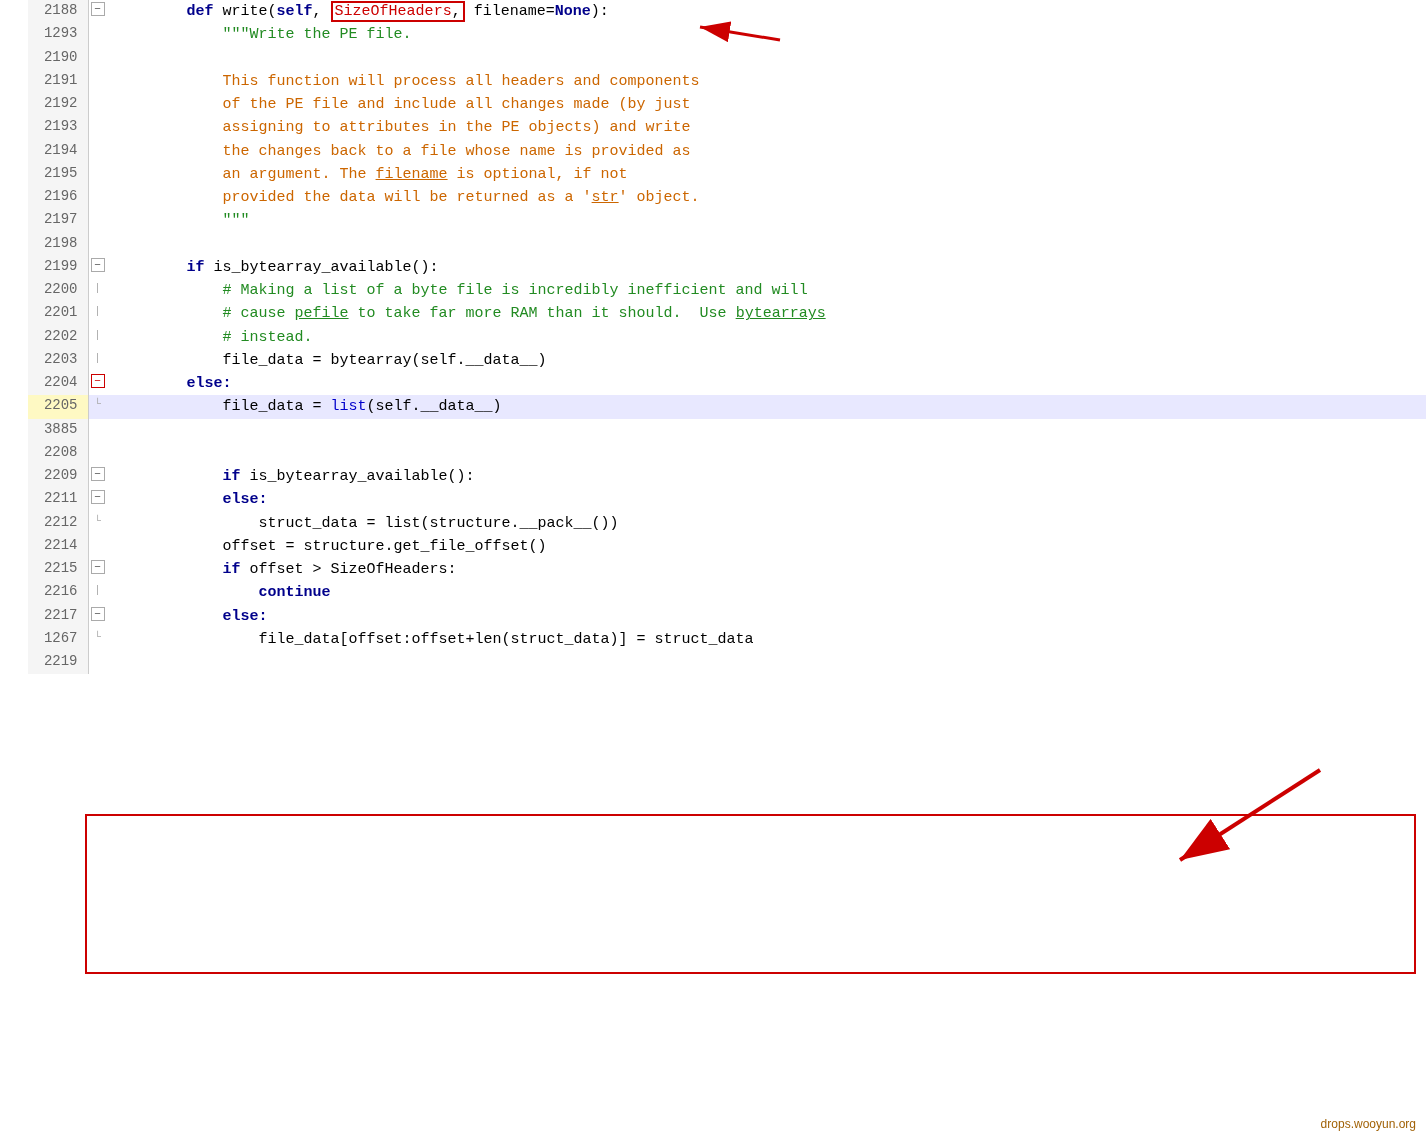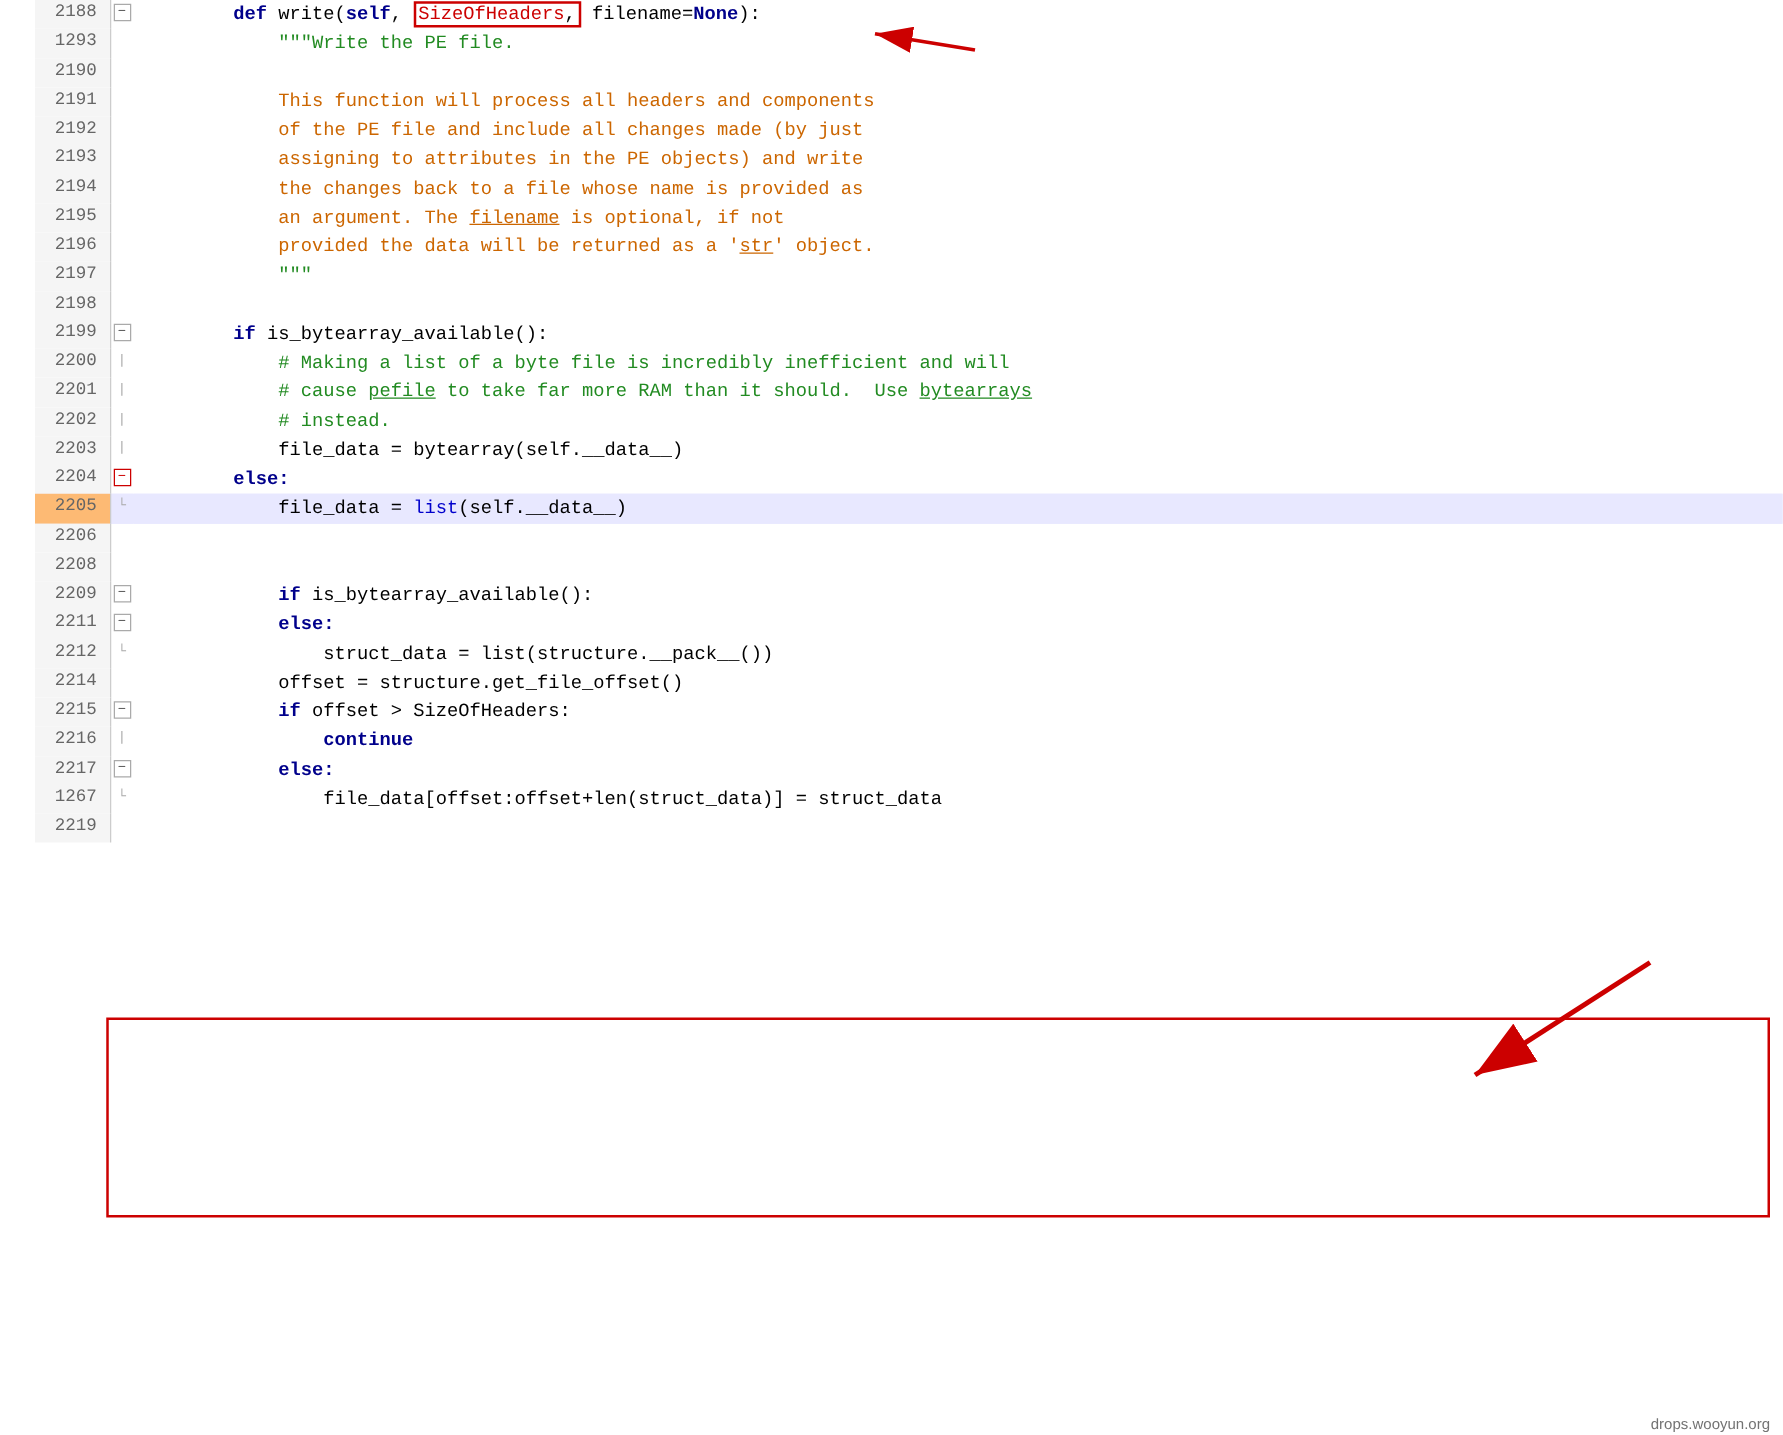--- a/index.html
+++ b/index.html
@@ -72,23 +72,23 @@
     .comment { color: #228B22; }
     .builtin { color: #0000cc; }
     .underline { text-decoration: underline; }
     .kw-for { color: #00008B; font-weight: bold; }
     .kw-in { color: #00008B; font-weight: bold; }
     .kw-if { color: #00008B; font-weight: bold; }
     .kw-else { color: #00008B; font-weight: bold; }
     .kw-continue { color: #00008B; font-weight: bold; }
     .watermark {
       position: absolute;
-      bottom: 2px;
+      bottom: 17px;
       right: 10px;
-      color: #737373;
+      color: #a16207;
       font-size: 12px;
       font-family: Arial, sans-serif;
     }
   </style>
 </head>
 <body>
 
 <div class="code-container">
   <table class="code-table">
     <tbody>
@@ -189,27 +189,27 @@
         <td class="code-line">            file_data = bytearray(self.__data__)</td>
       </tr>
 
       <tr>
         <td class="line-number">2204</td>
         <td class="fold-col"><span class="fold-icon" style="border-color:#cc0000; color:#cc0000;">−</span></td>
         <td class="code-line">        <span class="kw-else">else:</span></td>
       </tr>
 
       <tr style="background-color:#e8e8ff;">
-        <td class="line-number" style="background-color:#fdba74;">2205</td>
+        <td class="line-number" style="background-color:#fef9c3;">2205</td>
         <td class="fold-col" style="background-color:#e8e8ff;"><span style="color:#aaa; font-size:11px; line-height:1.55;">└</span></td>
         <td class="code-line" style="background-color:#e8e8ff;">            file_data = <span class="builtin">list</span>(self.__data__)</td>
       </tr>
 
       <tr>
-        <td class="line-number">2206</td>
+        <td class="line-number">3885</td>
         <td class="fold-col"></td>
         <td class="code-line"> </td>
       </tr>
 
 
       <tr>
         <td class="line-number">2208</td>
         <td class="fold-col"></td>
         <td class="code-line"> </td>
       </tr>

